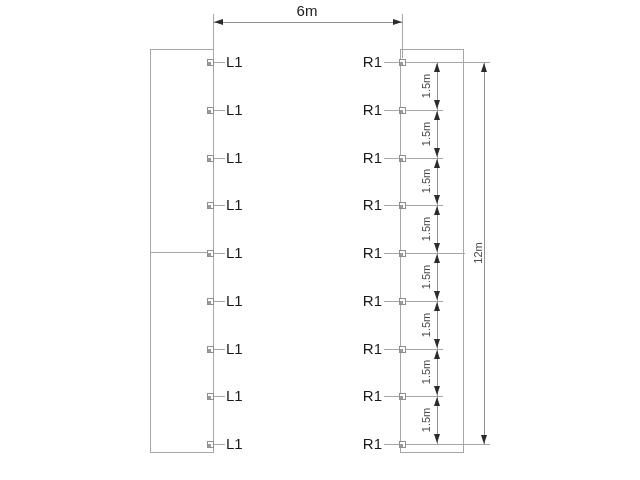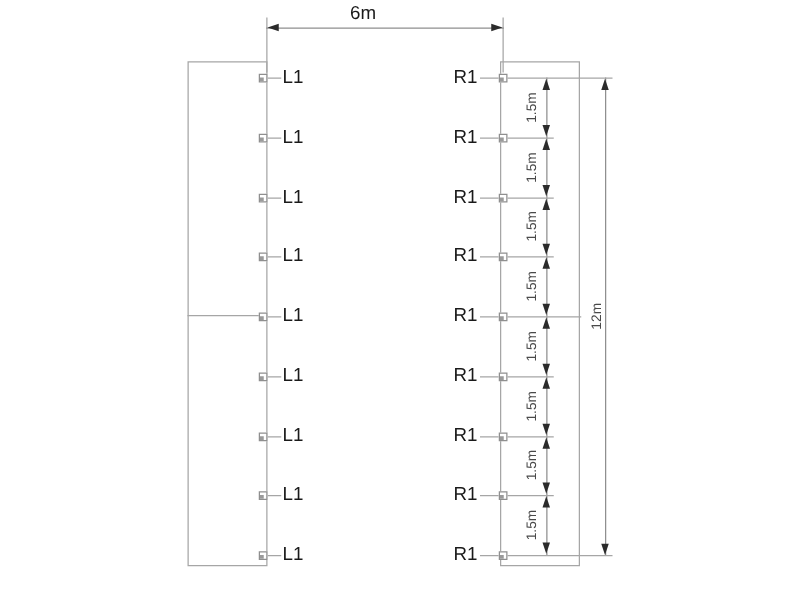--- a/index.html
+++ b/index.html
@@ -25,21 +25,21 @@
   }
   .marker::after{
     content:""; position:absolute; left:0; bottom:0; width:3px; height:3px;
     background:#9a9a9a;
   }
   .label{
     position:absolute; font-size:15px; line-height:16px; height:16px;
     color:var(--label-text,#1a1a1a); white-space:nowrap;
   }
   .label.right{text-align:right;}
-  .label.center{}
+  .label.center{text-align:center;}
   .dimlabel{
     position:absolute; width:40px; height:12px; line-height:12px;
     font-size:11px; text-align:center; color:var(--dimension-text,#4a4a4a);
     white-space:nowrap;
   }
   .rot{transform:rotate(-90deg);}
   .arrow{position:absolute; width:0; height:0;}
   .arrow-up{border-left:3px solid transparent; border-right:3px solid transparent; border-bottom:9px solid var(--arrow,#2b2b2b);}
   .arrow-down{border-left:3px solid transparent; border-right:3px solid transparent; border-top:9px solid var(--arrow,#2b2b2b);}
   .arrow-left{border-top:3px solid transparent; border-bottom:3px solid transparent; border-right:9px solid var(--arrow,#2b2b2b);}

